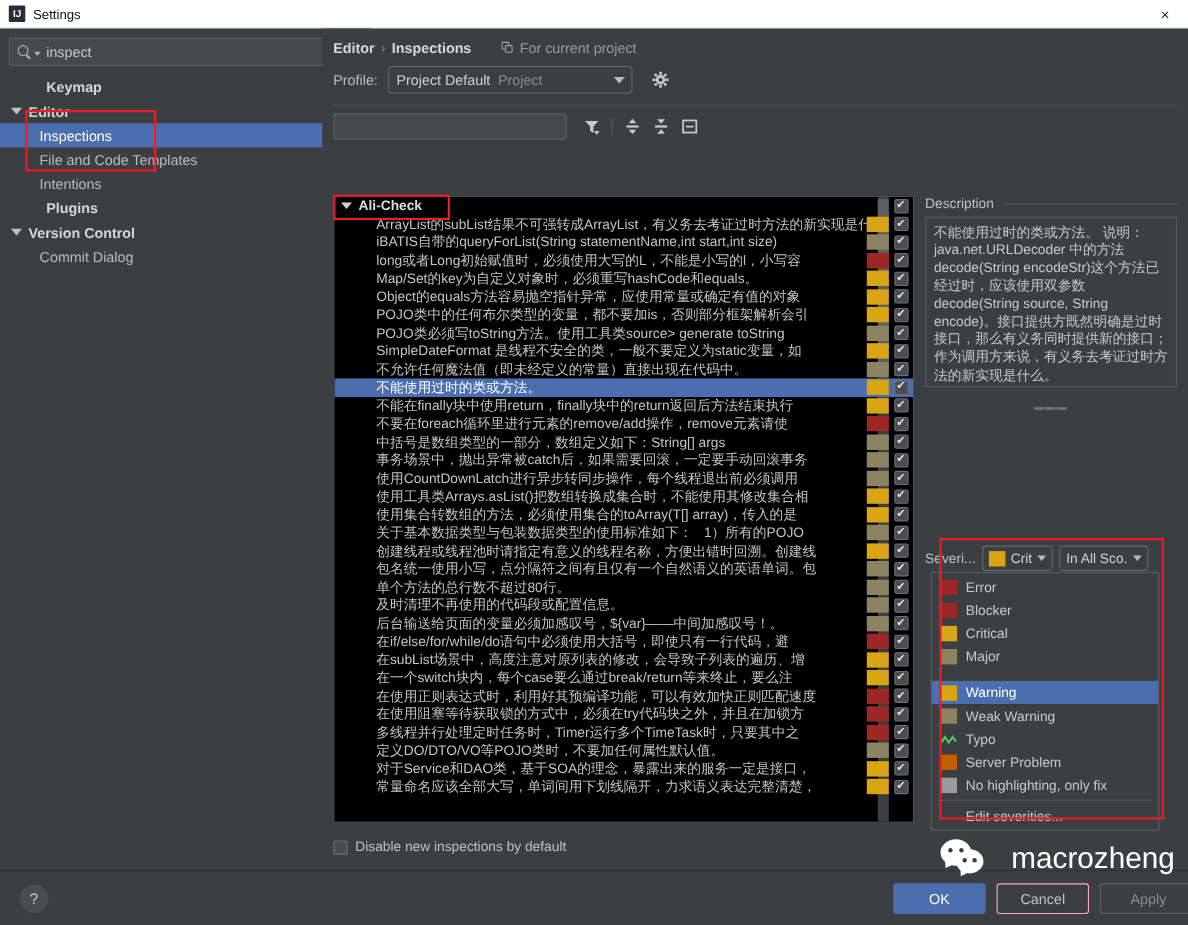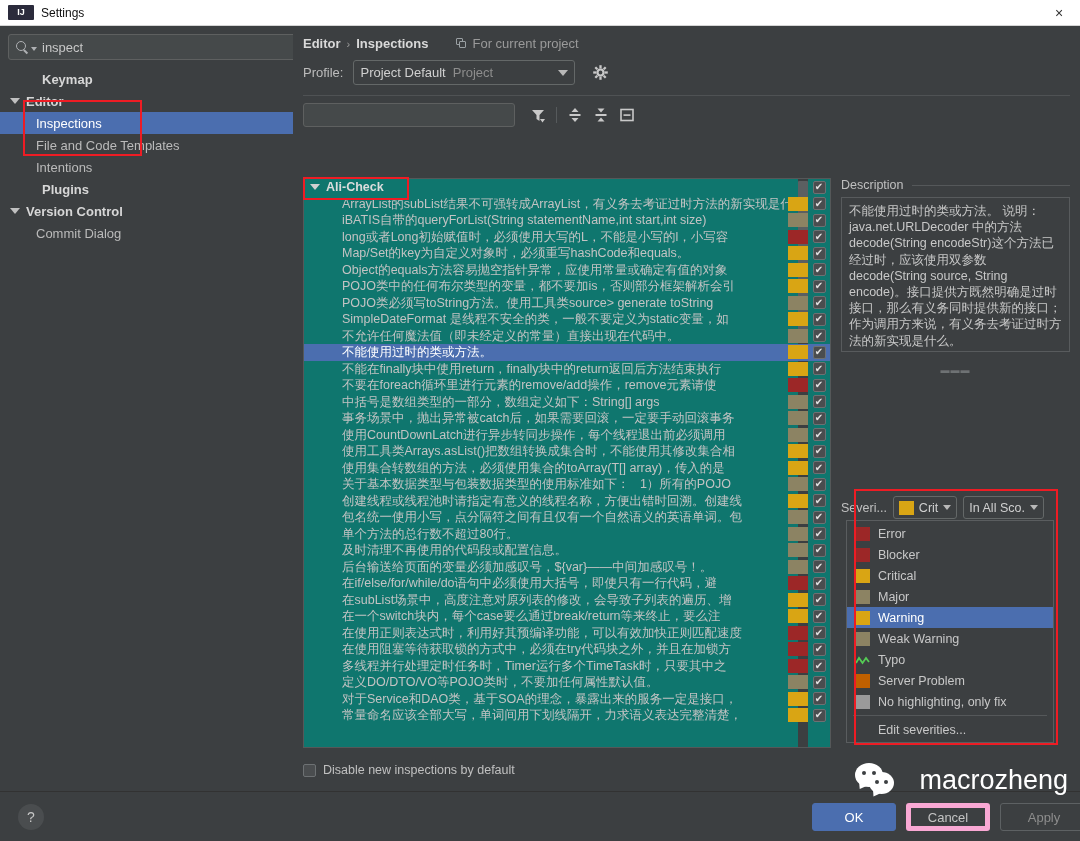--- a/index.html
+++ b/index.html
@@ -13,21 +13,21 @@
   .window { position: relative; width: 1080px; height: 841px; background:#3c3f41; }
 
   
   .titlebar {
     height: 26px; background: #ffffff; color: #1a1a1a;
     display: flex; align-items: center; padding: 0 8px;
     border-bottom: 1px solid #d5d5d5;
     font-size: 12px;
   }
   .titlebar .app-icon {
-    width: 26px; height: 15px; margin-right: 7px;
+    width: 15px; height: 15px; margin-right: 7px;
     background: #2b2b3c; border-radius: 1px;
     display: flex; align-items: center; justify-content: center;
     color: #fff; font-size: 9px; font-weight: bold; line-height: 1;
   }
   .titlebar .title-text { font-size: 12px; color: #0f0f0f; }
   .titlebar .close-btn {
     margin-left: auto; width: 26px; height: 22px;
     display: flex; align-items: center; justify-content: center;
     font-size: 14px; color: #333; cursor: pointer;
   }
@@ -141,21 +141,21 @@
     display:flex;align-items:center;padding:0 6px;
   }
   .tb-btn {
     width:26px;height:24px;display:flex;align-items:center;justify-content:center;cursor:pointer;
   }
   .tb-sep { width:1px;height:16px;background:#565a5c;margin:0 5px; }
 
   
   .list-panel {
     position:absolute; left:10px; top:152px; width:528px; bottom:43px;
-    background:#0f766e; border:1px solid #555859; overflow:hidden;
+    background:#000000; border:1px solid #555859; overflow:hidden;
   }
   .row {
     height:16.5px; display:flex; align-items:center; font-size:12.5px;
     color:#c3c3c3; white-space:nowrap; position:relative;
   }
   .row .txt {
     flex:1; overflow:hidden; text-overflow:clip; white-space:nowrap;
     padding-left:38px; line-height:16.5px;
   }
   .row.group .txt { padding-left:6px; font-weight:bold; color:#dcdcdc; display:flex; align-items:center; gap:6px; }
@@ -216,41 +216,41 @@
     border-top:5px solid #b8b8b8;
   }
   .dropdown {
     position:absolute; left:553px; top:494px; width:208px;
     background:#3c3f41; border:1px solid #5a5d5f; padding:2px 0;
   }
   .dd-item {
     height:21px; display:flex; align-items:center; gap:8px; padding:0 8px;
     font-size:12.5px; color:#c8c8c8; cursor:pointer;
   }
-  .dd-item.active { background:#4b6eaf; color:#ffffff; }
+  .dd-item.active { background:#4b6eaf; color:#ffffff;margin-top:12px; }
   .dd-swatch { width:15px;height:14px;flex:none; }
   .dd-sep { height:1px; background:#55585a; margin:3px 6px; }
   .dd-item.plain { padding-left:31px; }
 
   
   .bottombar {
     position:absolute; left:0; right:0; bottom:0; height:50px; background:#3c3f41;
     border-top:1px solid #323232;
   }
   .help-btn {
     position:absolute; left:18px; top:12px; width:26px;height:26px;border-radius:50%;
     background:#4a4d4f; color:#c6c6c6; display:flex;align-items:center;justify-content:center;
     font-size:14px; cursor:pointer;
   }
   .btn {
     position:absolute; top:11px; height:28px; border-radius:3px;
     display:flex;align-items:center;justify-content:center; font-size:13px; cursor:pointer;margin-left:24px;
   }
   .btn-ok { left:788px; width:84px; background:#4b6eaf; color:#ffffff; border:1px solid #4b6eaf; }
-  .btn-cancel { left:882px; width:84px; background:#3c3f41; color:#c4c4c4; border:5px solid #f9a8d4; }
+  .btn-cancel { left:882px; width:84px; background:#3c3f41; color:#c4c4c4; border:1px solid #f9a8d4; }
   .btn-apply { left:976px; width:88px; background:#3c3f41; color:#8d8d8d; border:1px solid #5d6163; }
 
   
   .watermark {
     position:absolute; right:12px; bottom:44px; display:flex; align-items:center; gap:20px;
     color:#ffffff; font-size:27px; z-index:70; pointer-events:none;
   }
   .wechat-logo { width:44px;height:34px; position:relative; flex:none; }
   .wechat-logo .b1, .wechat-logo .b2 {
     position:absolute; background:#ffffff; border-radius:50%;

